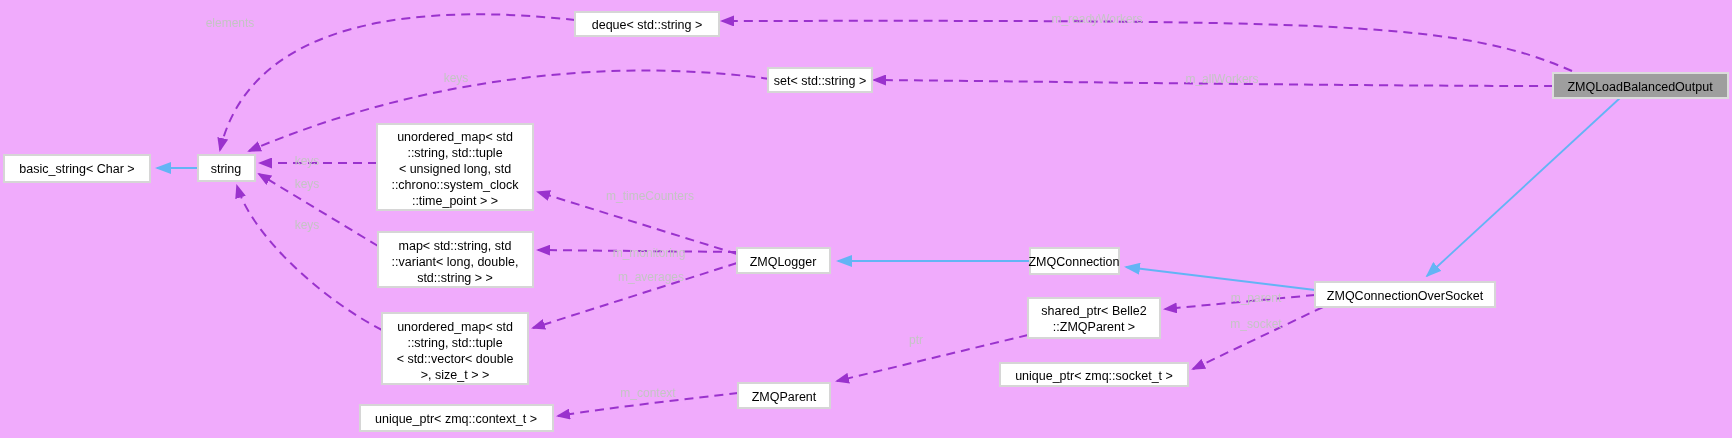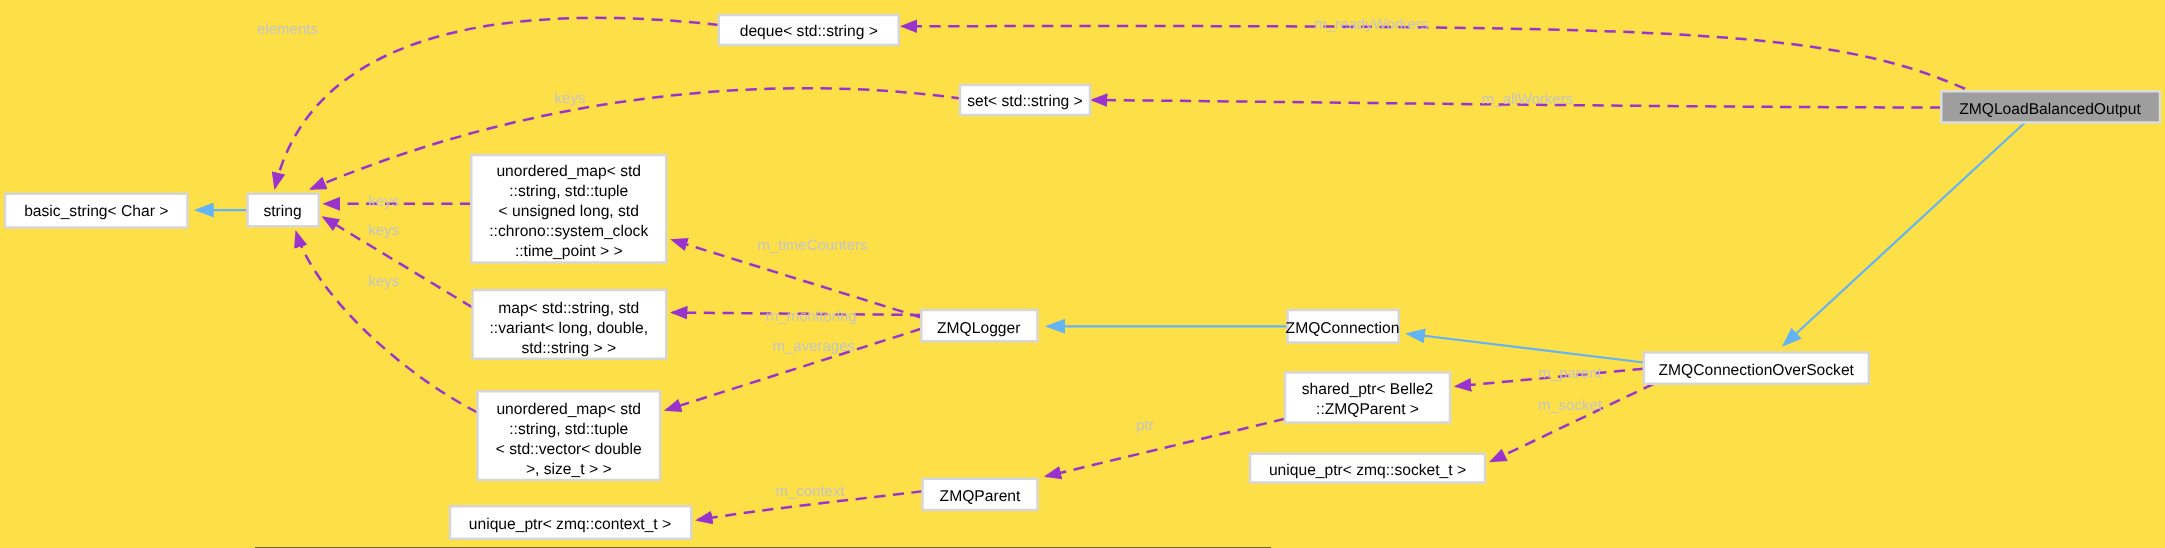--- a/index.html
+++ b/index.html
@@ -1,16 +1,16 @@
 <!DOCTYPE html>
 <html><head>
 <meta charset="utf-8">
 <style>
   html,body{margin:0;padding:0;background:#000;}
-  .stage{position:relative;width:1732px;height:438px;background:#fde047;overflow:hidden;
+  .stage{position:relative;width:1732px;height:438px;background:#f0abfc;overflow:hidden;
          font-family:"Liberation Sans", sans-serif;}
   svg{display:block}
   .node-rect{fill:#ffffff;stroke:#d6d6d6;stroke-width:2;}
   .node-rect.highlight{fill:#9e9e9e;stroke:#dcdcdc;}
   .node-text{fill:#000000;font-size:12.5px;text-anchor:middle;
              font-family:"Liberation Sans", sans-serif;}
   .edge-label{fill:#c4c4c4;font-size:12px;text-anchor:middle;
               font-family:"Liberation Sans", sans-serif;}
   .usage-edge{stroke:#9a32cd;stroke-width:2;fill:none;stroke-dasharray:9 6;}
   .inherit-edge{stroke:#63b4f5;stroke-width:1.8;fill:none;}

